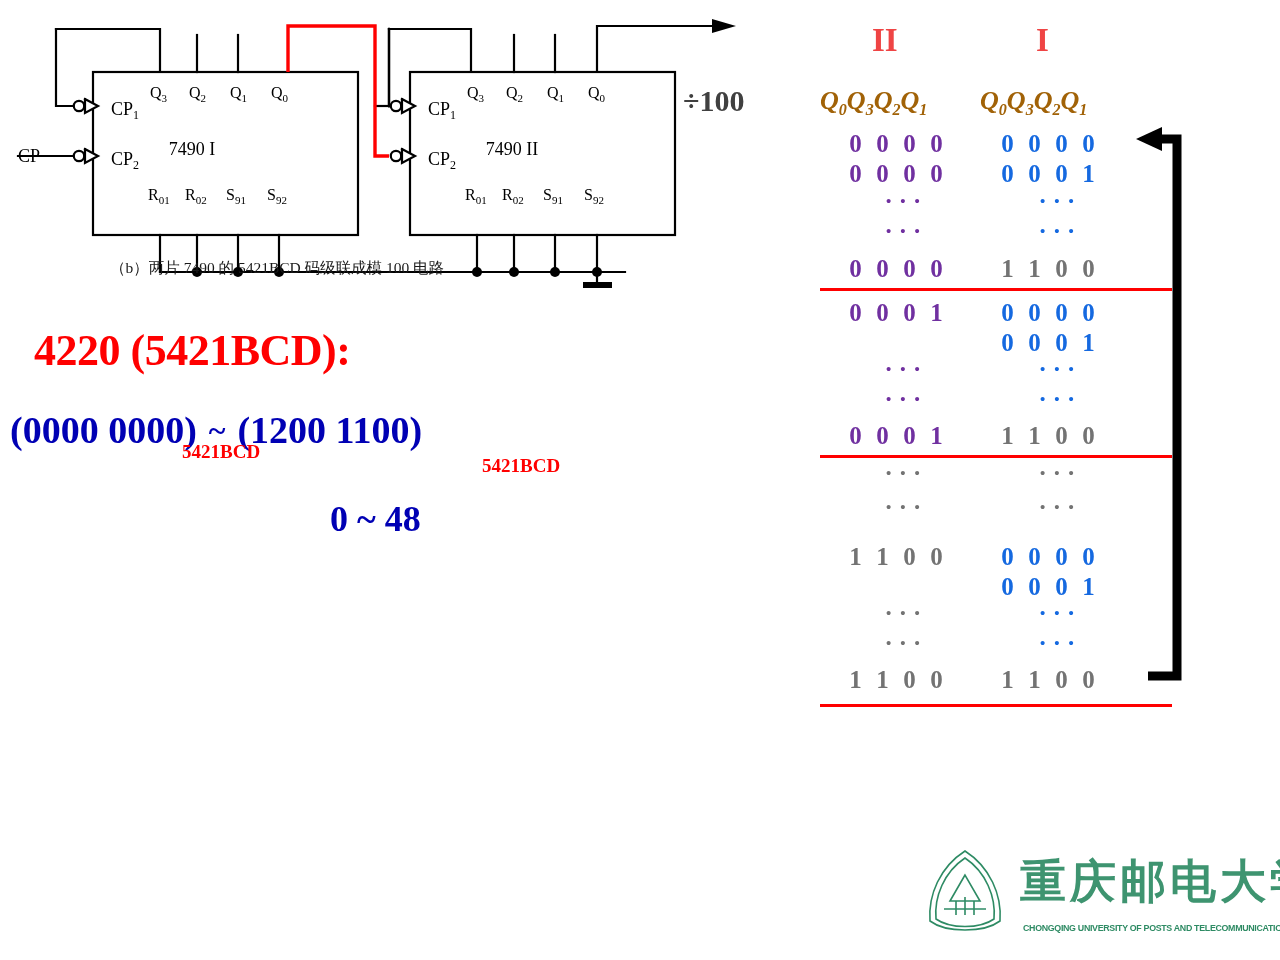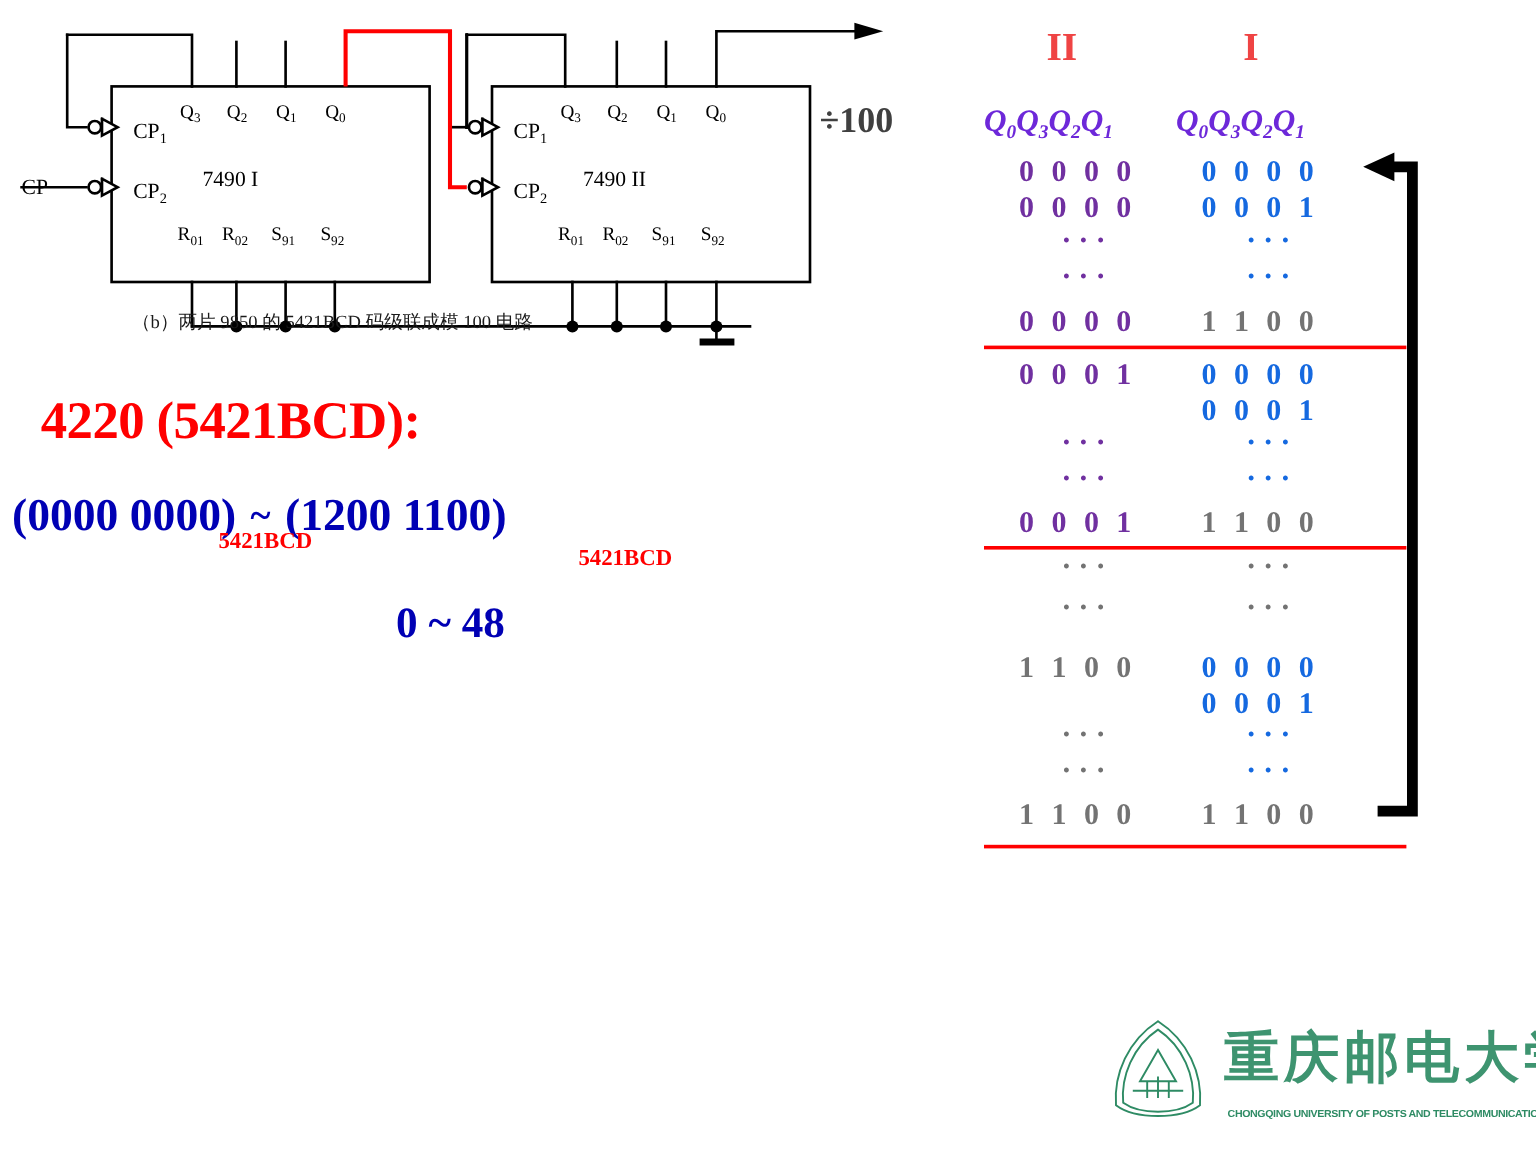--- a/index.html
+++ b/index.html
@@ -108,21 +108,21 @@
     font-weight: bold;
     font-size: 33px;
     font-family: "Liberation Serif", "DejaVu Serif", serif;
   }
   #head-II { left: 52px; top: 14px; }
   #head-I  { left: 216px; top: 14px; }
 
   .tbl-head-q {
     position: absolute;
     top: 78px;
-    color: #6d28d9;
+    color: #a16207;
     font-weight: bold;
     font-style: italic;
     font-size: 26px;
     white-space: nowrap;
     font-family: "Liberation Serif", "DejaVu Serif", serif;
   }
   .tbl-head-q sub {
     font-size: 0.62em;
     font-style: italic;
   }
@@ -297,21 +297,21 @@
       <text x="502" y="200" font-size="16">R<tspan font-size="11" dy="4">02</tspan></text>
       <text x="543" y="200" font-size="16">S<tspan font-size="11" dy="4">91</tspan></text>
       <text x="584" y="200" font-size="16">S<tspan font-size="11" dy="4">92</tspan></text>
       <text x="512" y="155" font-size="18" text-anchor="middle">7490 II</text>
     </g>
   </svg>
 
   <div class="divider-label nosel">÷100</div>
 </div>
 
-<div id="circuit-caption" class="nosel">（b）两片 9850 的 5421BCD 码级联成模 100 电路</div>
+<div id="circuit-caption" class="nosel">（b）两片 7490 的 5421BCD 码级联成模 100 电路</div>
 
 <div id="title-7490" class="nosel">4220 (5421BCD):</div>
 
 <div id="range-line" class="nosel">
   <span class="big">(0000 0000)</span><span class="tilde">~</span><span class="big">(1200 1100)</span>
 </div>
 <span class="sub-5421 nosel" id="sub-left">5421BCD</span>
 <span class="sub-5421 nosel" id="sub-right">5421BCD</span>
 
 <div id="range-count" class="nosel">0 ~ 48</div>

